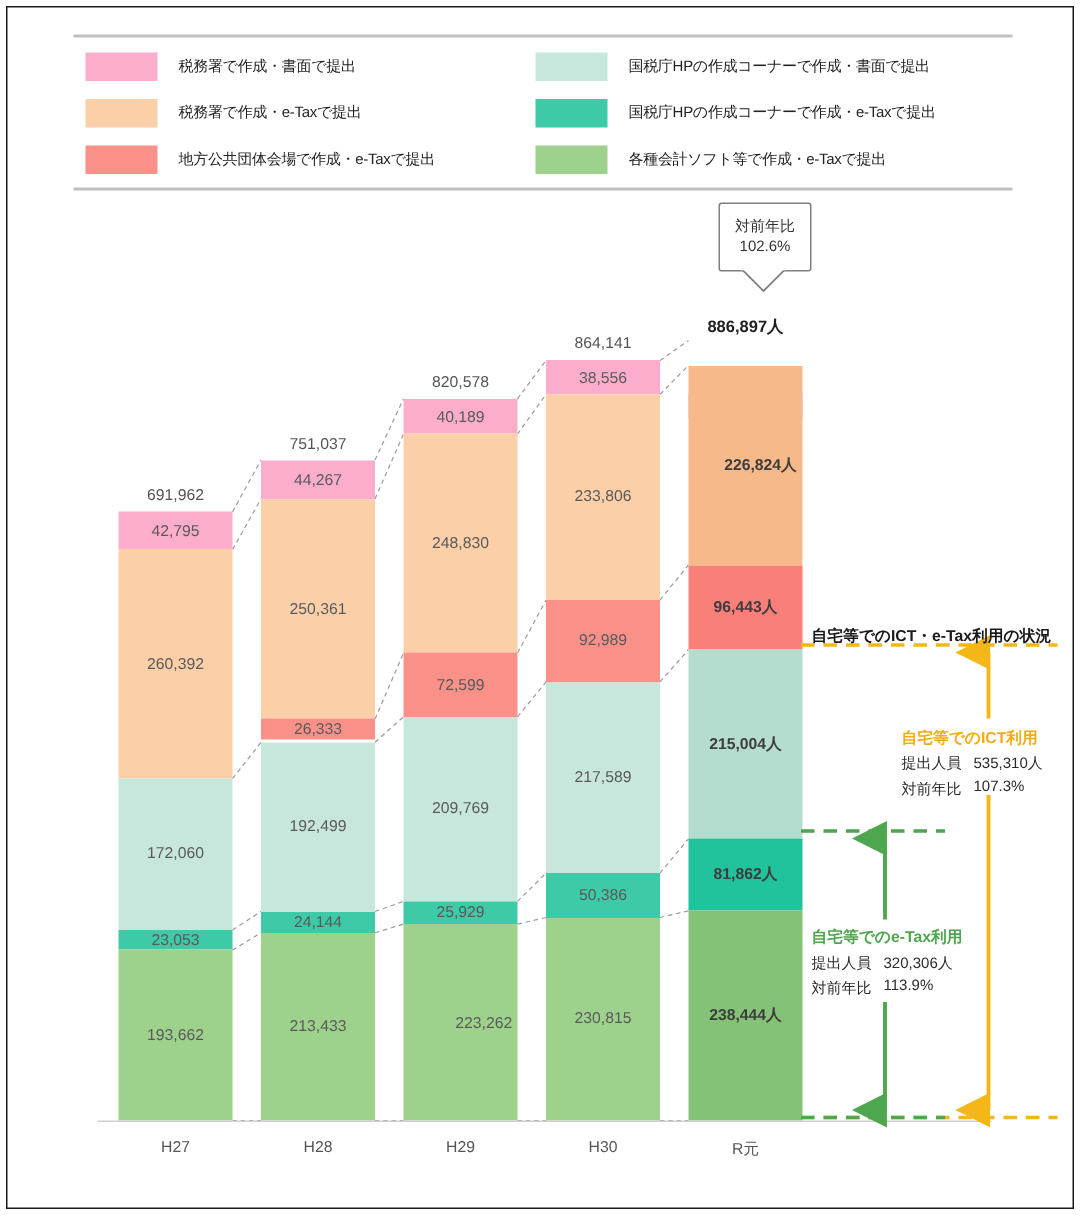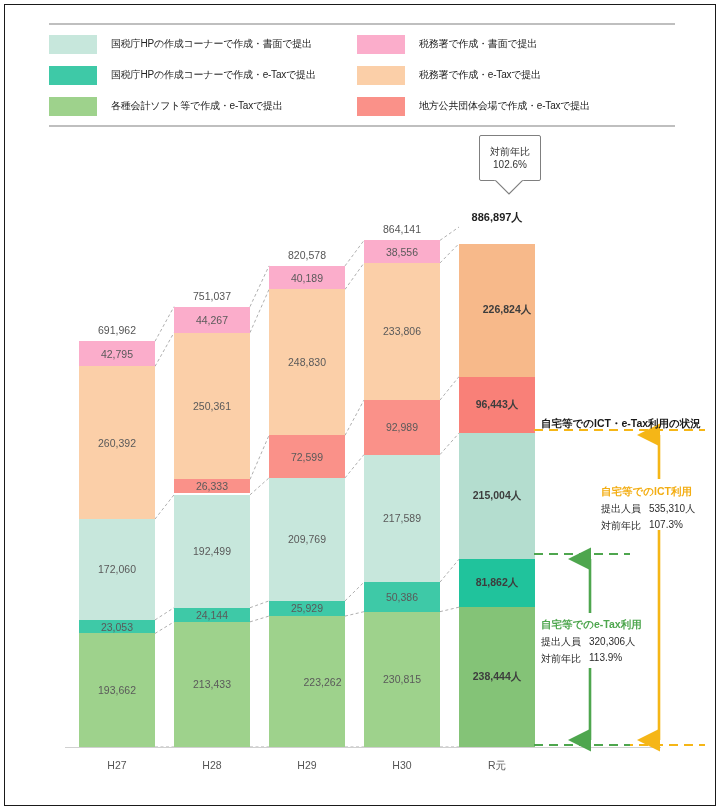--- a/index.html
+++ b/index.html
@@ -89,46 +89,46 @@
   #etax-block .ann-head{color:#4ea64e;}
 </style>
 </head>
 <body>
 
 <div id="frame">
 
   <div id="legend-wrap">
     <div class="legend-rule"></div>
     <div id="legend">
+      <div class="legend-col left">
+          <div class="legend-item">
+            <span class="swatch" style="background: rgb(251, 173, 203);"></span>
+            <span class="legend-label">税務署で作成・書面で提出</span>
+          </div>
+          <div class="legend-item">
+            <span class="swatch" style="background: rgb(251, 207, 168);"></span>
+            <span class="legend-label">税務署で作成・e-Taxで提出</span>
+          </div>
+          <div class="legend-item">
+            <span class="swatch" style="background: rgb(250, 145, 137);"></span>
+            <span class="legend-label">地方公共団体会場で作成・e-Taxで提出</span>
+          </div>
+        </div>
       <div class="legend-col right">
           <div class="legend-item">
             <span class="swatch" style="background: rgb(199, 231, 220);"></span>
             <span class="legend-label">国税庁HPの作成コーナーで作成・書面で提出</span>
           </div>
           <div class="legend-item">
             <span class="swatch" style="background: rgb(62, 201, 167);"></span>
             <span class="legend-label">国税庁HPの作成コーナーで作成・e-Taxで提出</span>
           </div>
           <div class="legend-item">
             <span class="swatch" style="background: rgb(158, 210, 140);"></span>
             <span class="legend-label">各種会計ソフト等で作成・e-Taxで提出</span>
-          </div>
-        </div>
-      <div class="legend-col left">
-          <div class="legend-item">
-            <span class="swatch" style="background: rgb(251, 173, 203);"></span>
-            <span class="legend-label">税務署で作成・書面で提出</span>
-          </div>
-          <div class="legend-item">
-            <span class="swatch" style="background: rgb(251, 207, 168);"></span>
-            <span class="legend-label">税務署で作成・e-Taxで提出</span>
-          </div>
-          <div class="legend-item">
-            <span class="swatch" style="background: rgb(250, 145, 137);"></span>
-            <span class="legend-label">地方公共団体会場で作成・e-Taxで提出</span>
           </div>
         </div>
     </div>
     <div class="legend-rule"></div>
   </div>
 
   <div id="plot">
     <svg id="connectors" viewBox="0 0 712 802">
         <line x1="150" y1="336.2930915314856" x2="169" y2="301.6566004846109" stroke="#9a9a9a" stroke-width="0.8" stroke-dasharray="3,2.5"></line>
         <line x1="245" y1="301.6566004846109" x2="264" y2="260.88374862018924" stroke="#9a9a9a" stroke-width="0.8" stroke-dasharray="3,2.5"></line>

